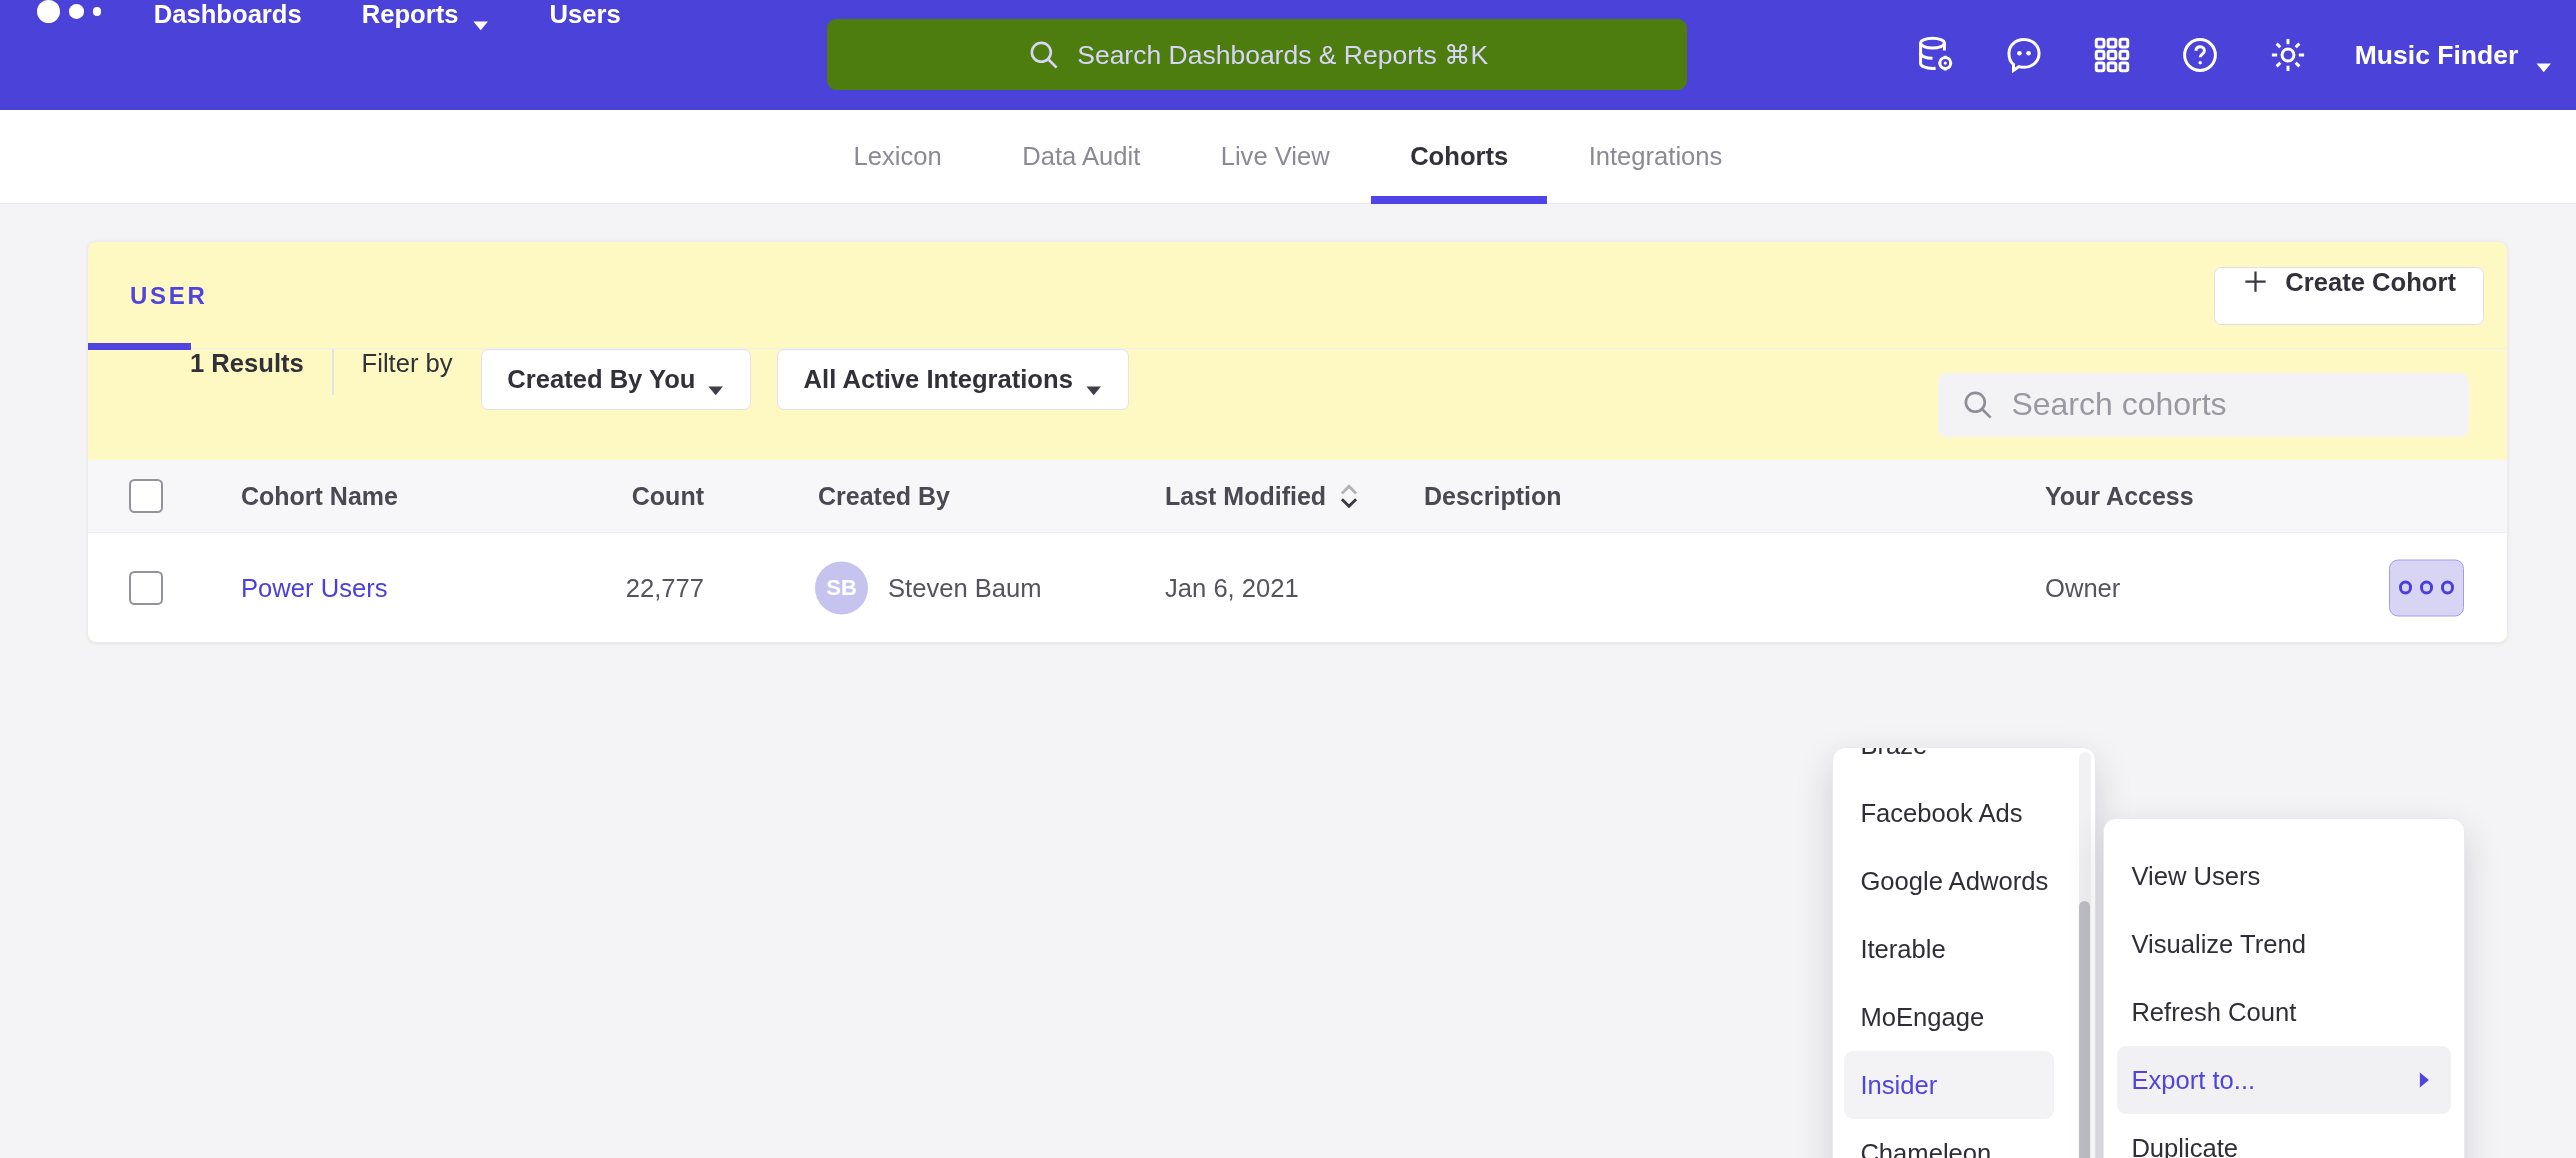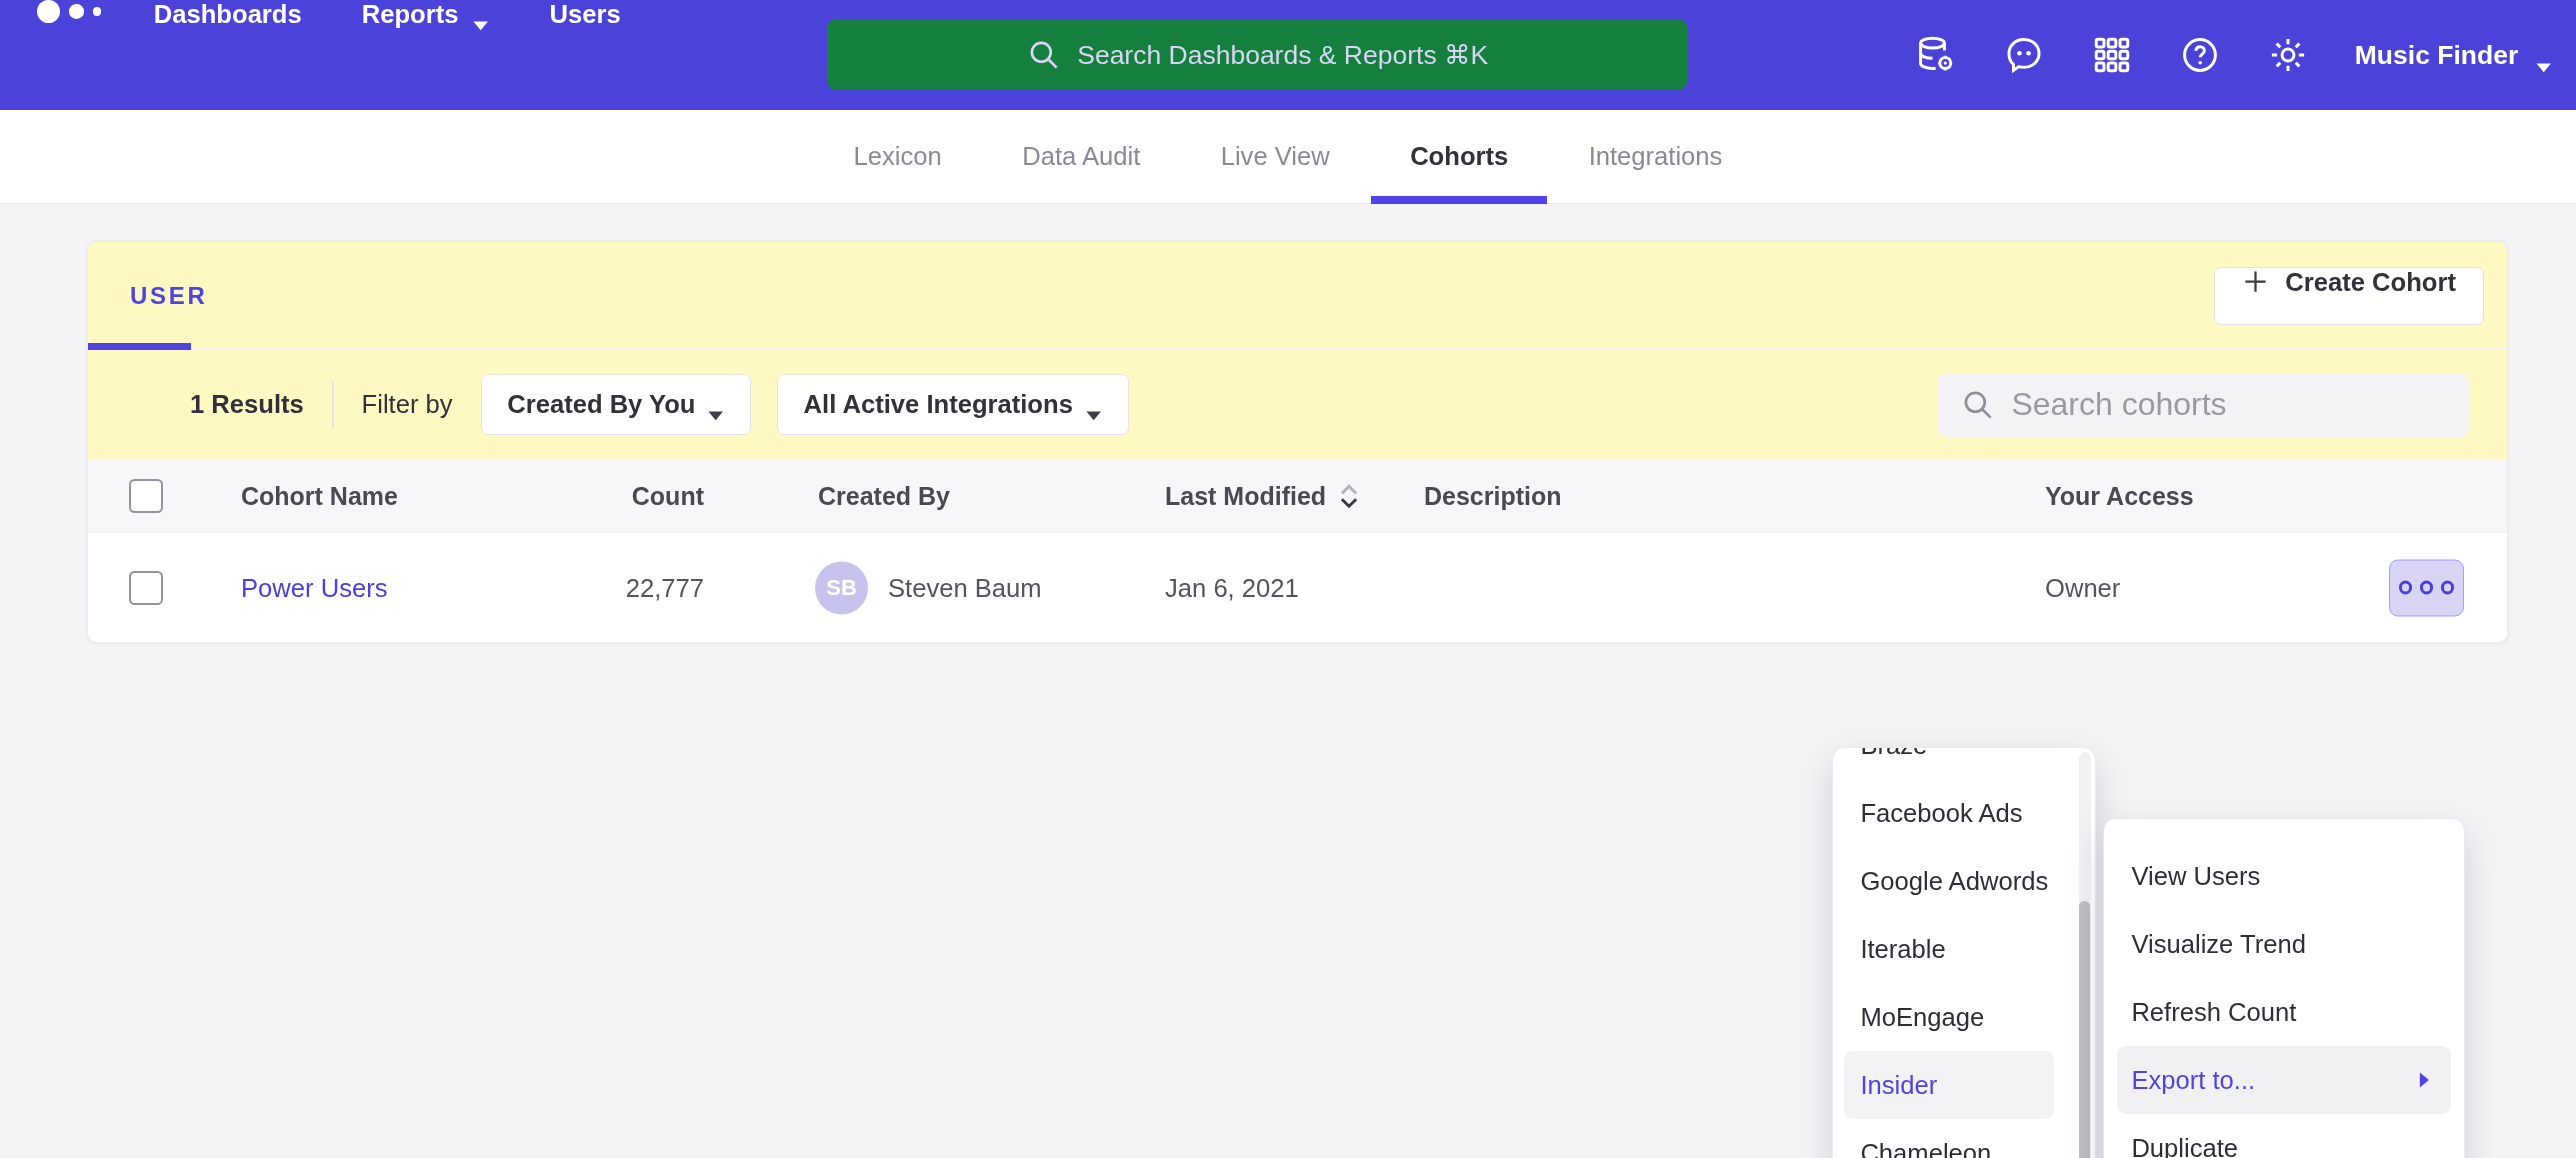--- a/index.html
+++ b/index.html
@@ -8,21 +8,21 @@
 
   
   .nav { position:relative; height:110px; background:#4B43D9; color:#fff; }
   .nav-left { position:absolute; left:37px; top:0; height:94px; display:flex; align-items:flex-start; }
   .logo { display:flex; align-items:center; gap:9px; margin-right:53px; }
   .logo i { background:#fff; border-radius:50%; display:block; }
   .logo .d1{ width:23px; height:23px; } .logo .d2{ width:14.6px; height:14.6px; } .logo .d3{ width:8.2px; height:8.2px; }
   .nav-link { font-size:25.6px; font-weight:600; display:flex; align-items:center; gap:13.7px; cursor:pointer; }
   .nav-left .nav-link { margin-right:60px; }
   .caret-down { width:17.4px; height:11px; display:inline-block; }
-  .nav-search { position:absolute; left:827px; top:19px; width:860px; height:71px; background:#15803d;
+  .nav-search { position:absolute; left:827px; top:19px; width:860px; height:71px; background:#4d7c0f;
     border-radius:9px; display:flex; align-items:center; justify-content:center; gap:16.4px;
     color:#D8D6F7; font-size:26.5px; cursor:pointer; }
   .nav-right { position:absolute; right:24px; top:0; height:110px; display:flex; align-items:center; gap:46px; }
   .icon-btn { width:42px; height:42px; color:#fff; cursor:pointer; display:flex; align-items:center; justify-content:center; }
   .icon-btn svg { width:42px; height:42px; }
   .project { display:flex; align-items:center; gap:16.4px; font-size:26.5px; font-weight:700; cursor:pointer; }
 
   
   .tabbar { height:94px; background:#fff; border-bottom:1.8px solid #E9E9ED;
     display:flex; justify-content:center; gap:73px; }
@@ -36,21 +36,21 @@
     border:0.9px solid #ECECF0; border-radius:9px; box-shadow:0 0.9px 3.7px rgba(25,24,41,.07); }
   .card-head { position:relative; height:107px; border-bottom:1.8px solid #EFEFF2; }
   .user-tab { position:absolute; left:42px; top:40px; font-size:24px; font-weight:700;
     letter-spacing:2.7px; color:#4F44E0; cursor:pointer; }
   .user-underline { position:absolute; left:0; bottom:-1.8px; width:103px; height:7.3px; background:#4F44E0; }
   .create-btn { position:absolute; right:23px; top:25px; height:58px; background:#fff;
     border:1.8px solid #DFDFE5; border-radius:7.3px; display:flex; align-items:flex-start; gap:16.4px;
     padding:0 27px; font-size:25.6px; font-weight:700; color:#32313A; cursor:pointer; }
   .plus-icon svg { width:27px; height:27px; display:block; }
 
-  .filter-row { position:relative; height:111px; display:flex; align-items:center; padding-left:102px; }
+  .filter-row { position:relative; height:111px; display:flex; align-items:flex-start; padding-left:102px; }
   .results { font-size:25.6px; font-weight:700; color:#32313A; }
   .vdiv { width:1.8px; height:46px; background:#E4E4E8; margin:0 28px; }
   .filter-label { font-size:25.6px; font-weight:500; color:#32313A; margin-right:28px; }
   .chip { height:61px; border:1.8px solid #E2E2E7; border-radius:7.3px; background:#fff;
     display:flex; align-items:center; gap:12px; padding:0 25.6px; margin-right:25.6px;
     font-size:25.6px; font-weight:600; color:#32313A; cursor:pointer; }
   .chip .caret-down { color:#3F3E48; }
   .cohort-search { position:absolute; right:38px; top:50%; transform:translateY(-50%);
     width:531px; height:64px; background:#F3F3F6; border-radius:9px;
     display:flex; align-items:center; gap:16.4px; padding:0 22px; }

